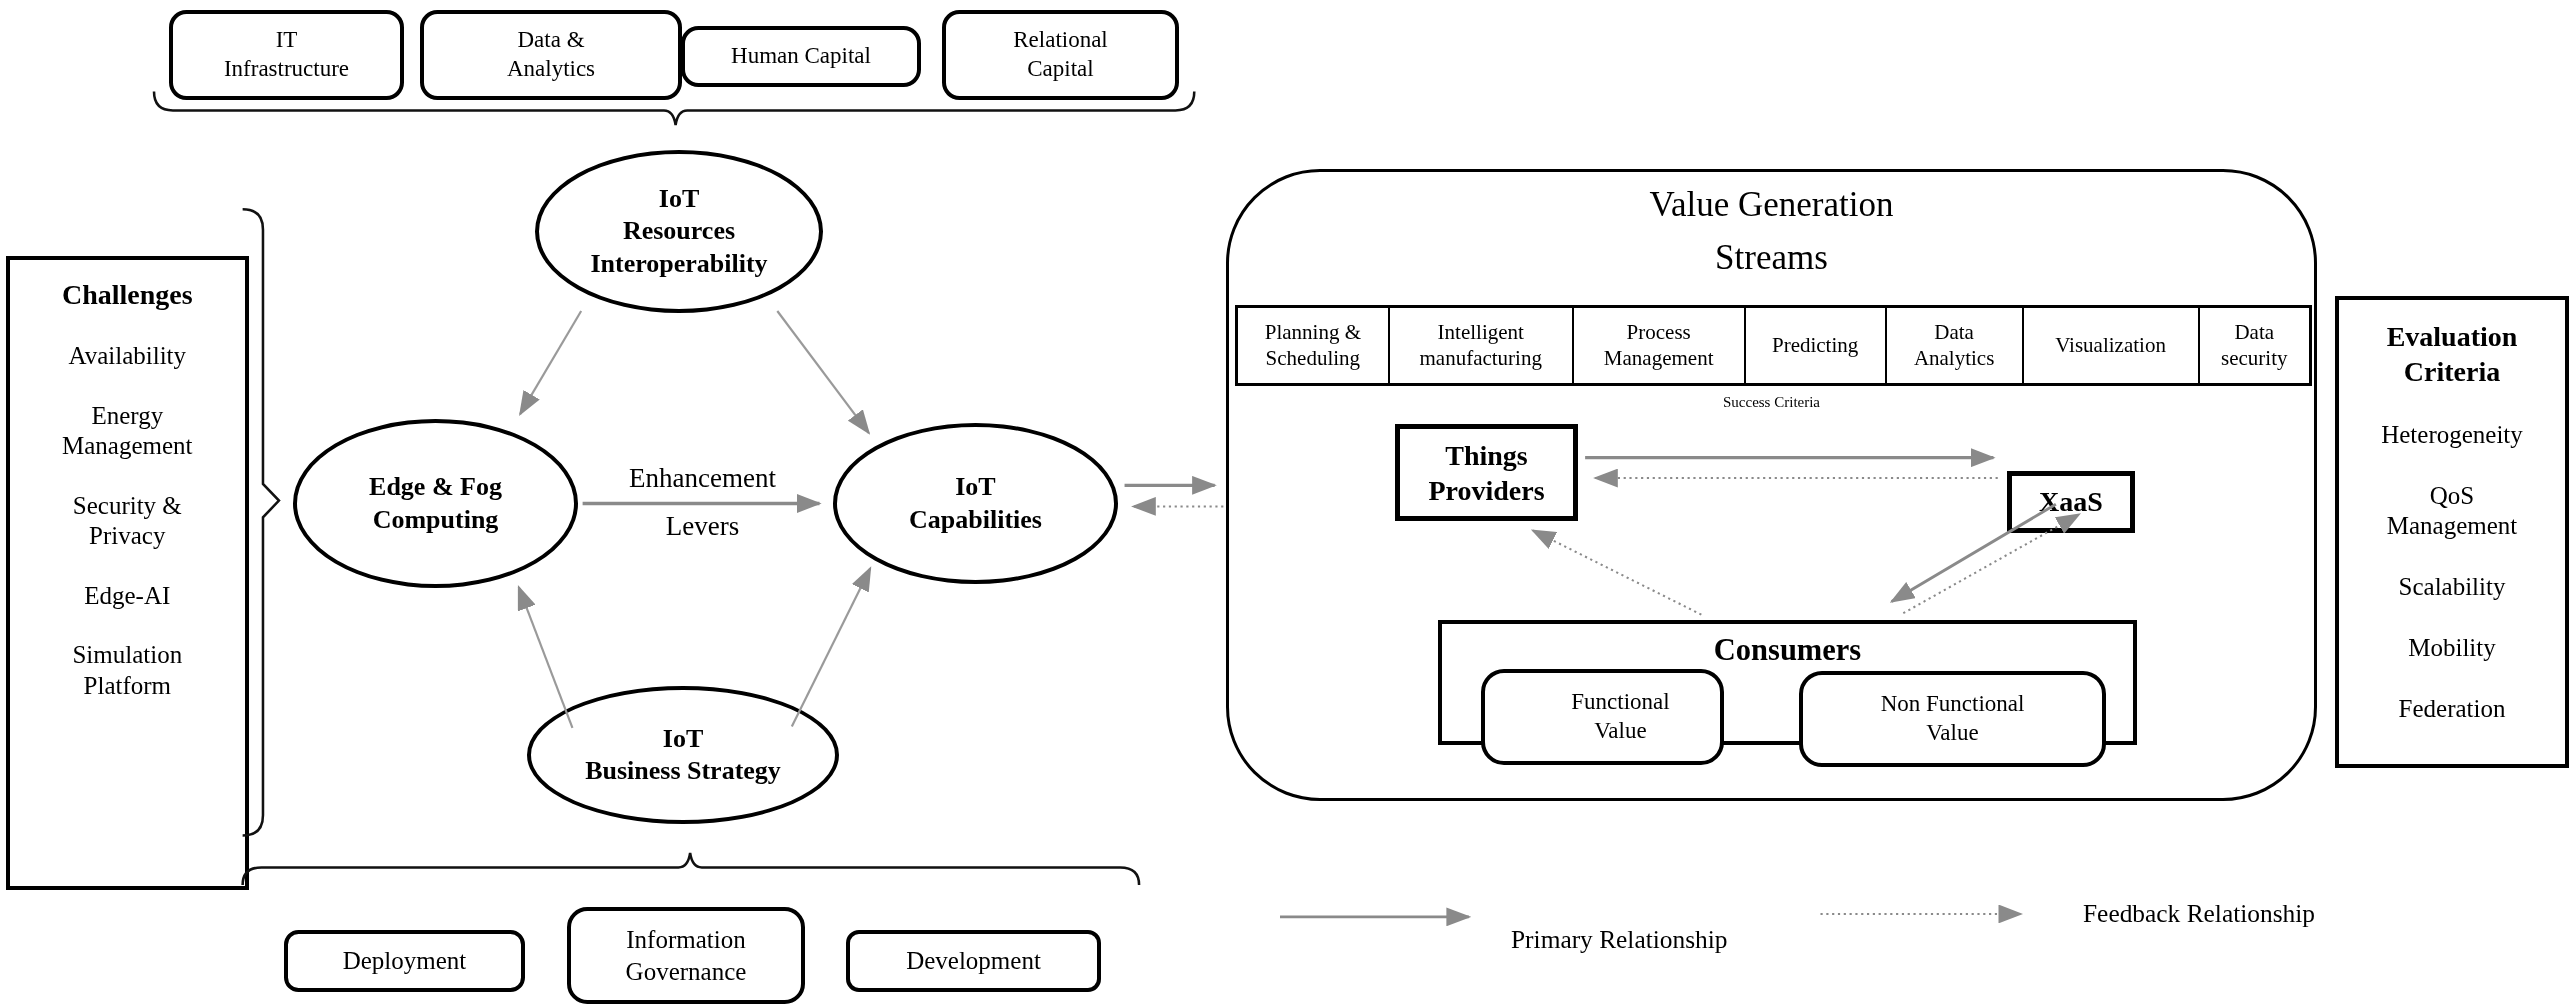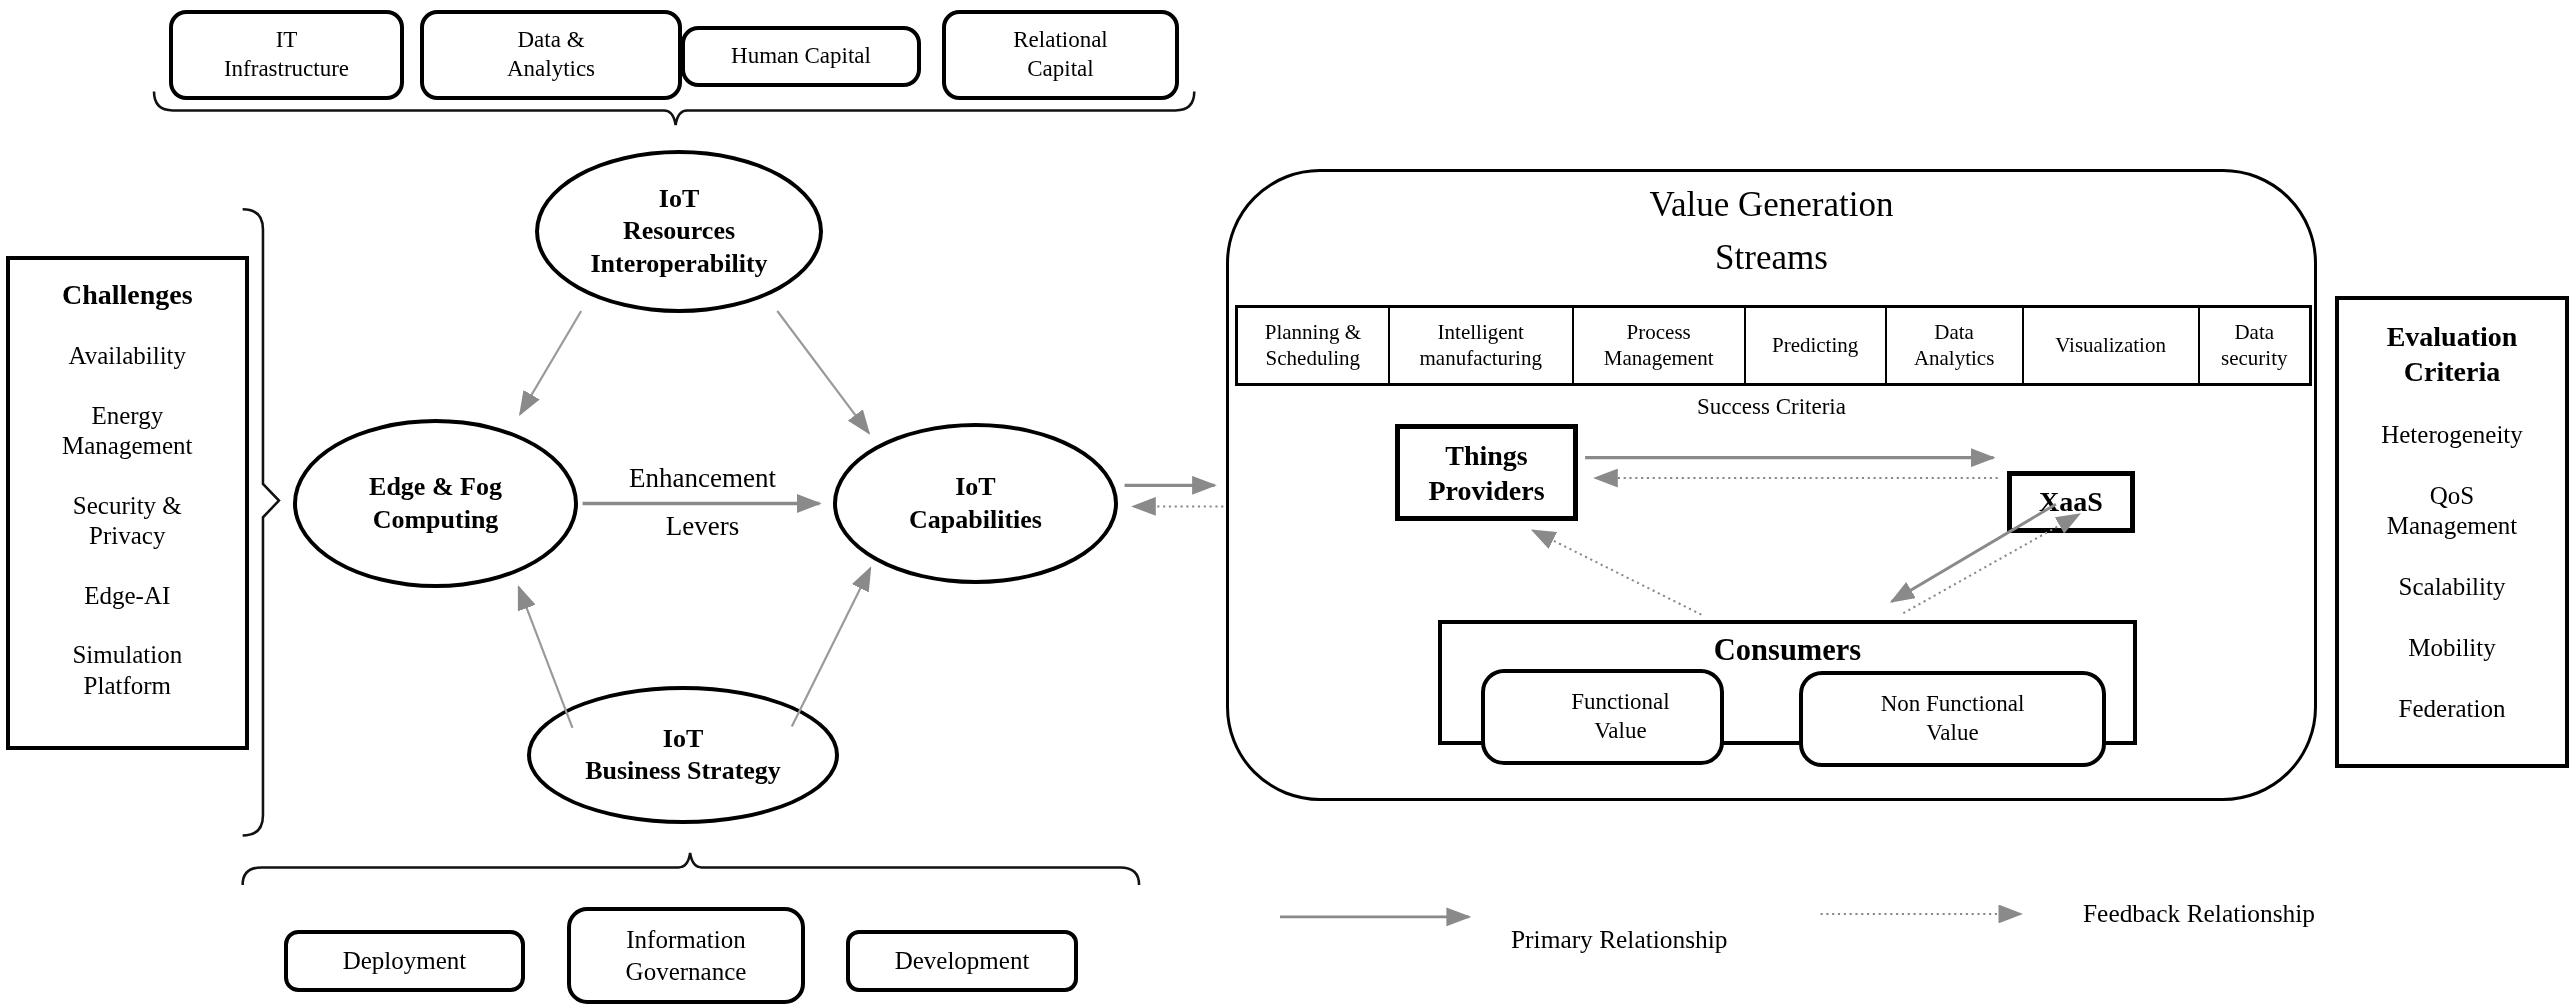--- a/index.html
+++ b/index.html
@@ -34,21 +34,21 @@
   .streamrow{
     position:absolute;left:1235px;top:305px;width:1077px;height:81px;
     display:flex;border:3.6px solid #000;box-sizing:border-box;background:#fff;
   }
   .scell{
     display:flex;align-items:center;justify-content:center;text-align:center;
     border-right:2.9px solid #000;box-sizing:border-box;padding:1.5px 4.4px;
   }
   .scell:last-child{border-right:none;}
   .success{
-    position:absolute;left:1226px;top:394px;width:1091px;text-align:center;font-size:23px;
+    position:absolute;left:1226px;top:394px;width:1091px;text-align:center;font-size:15px;
   }
   .legend-text{position:absolute;font-size:25.4px;white-space:nowrap;}
   svg.overlay{position:absolute;left:0;top:0;pointer-events:none;}
   .enh{position:absolute;left:561px;width:283px;text-align:center;font-size:27px;white-space:nowrap;}
 </style>
 </head>
 <body>
 
 <div id="canvas">
 
@@ -69,21 +69,21 @@
         <div>Human Capital</div>
       </div>
   </div>
   <div class="cbox round t32" style="left:942px;top:10.2px;width:237px;height:90px;">
     <div class="lines">
         <div>Relational</div>
         <div>Capital</div>
       </div>
   </div>
 
-  <div class="listbox" style="left:5.8px;top:256px;width:243px;height:494px;padding-top:17.4px;gap:29px;">
+  <div class="listbox" style="left:5.8px;top:256px;width:243px;height:634px;padding-top:17.4px;gap:29px;">
     <div class="ltitle">Challenges</div>
     <div class="litem">
         <div>Availability</div>
       </div>
     <div class="litem">
         <div>Energy</div>
         <div>Management</div>
       </div>
     <div class="litem">
         <div>Security &amp;</div>
@@ -228,21 +228,21 @@
 
   <div class="cbox round t34" style="left:284px;top:930px;width:241px;height:62px;border-radius:14.5px;">
     <div>Deployment</div>
   </div>
   <div class="cbox round t34" style="left:567px;top:907px;width:238px;height:97px;border-radius:20.3px;">
     <div class="lines">
         <div>Information</div>
         <div>Governance</div>
       </div>
   </div>
-  <div class="cbox round t34" style="left:846px;top:930px;width:232px;height:62px;border-radius:13px;">
+  <div class="cbox round t34" style="left:846px;top:930px;width:255px;height:62px;border-radius:13px;">
     <div>Development</div>
   </div>
 
   <div class="legend-text" style="left:1511px;top:901px;margin-top:24px;">Primary Relationship</div>
   <div class="legend-text" style="left:2083px;top:899px;">Feedback Relationship</div>
 
   <svg class="overlay" width="2576" height="1007" viewBox="0 0 3546 1386">
     <defs>
       <marker id="ah" markerUnits="userSpaceOnUse" markerWidth="34" markerHeight="26" refX="31" refY="13" orient="auto">
         <path d="M0,0 L34,13 L0,26 Z" fill="#8a8a8a"></path>

